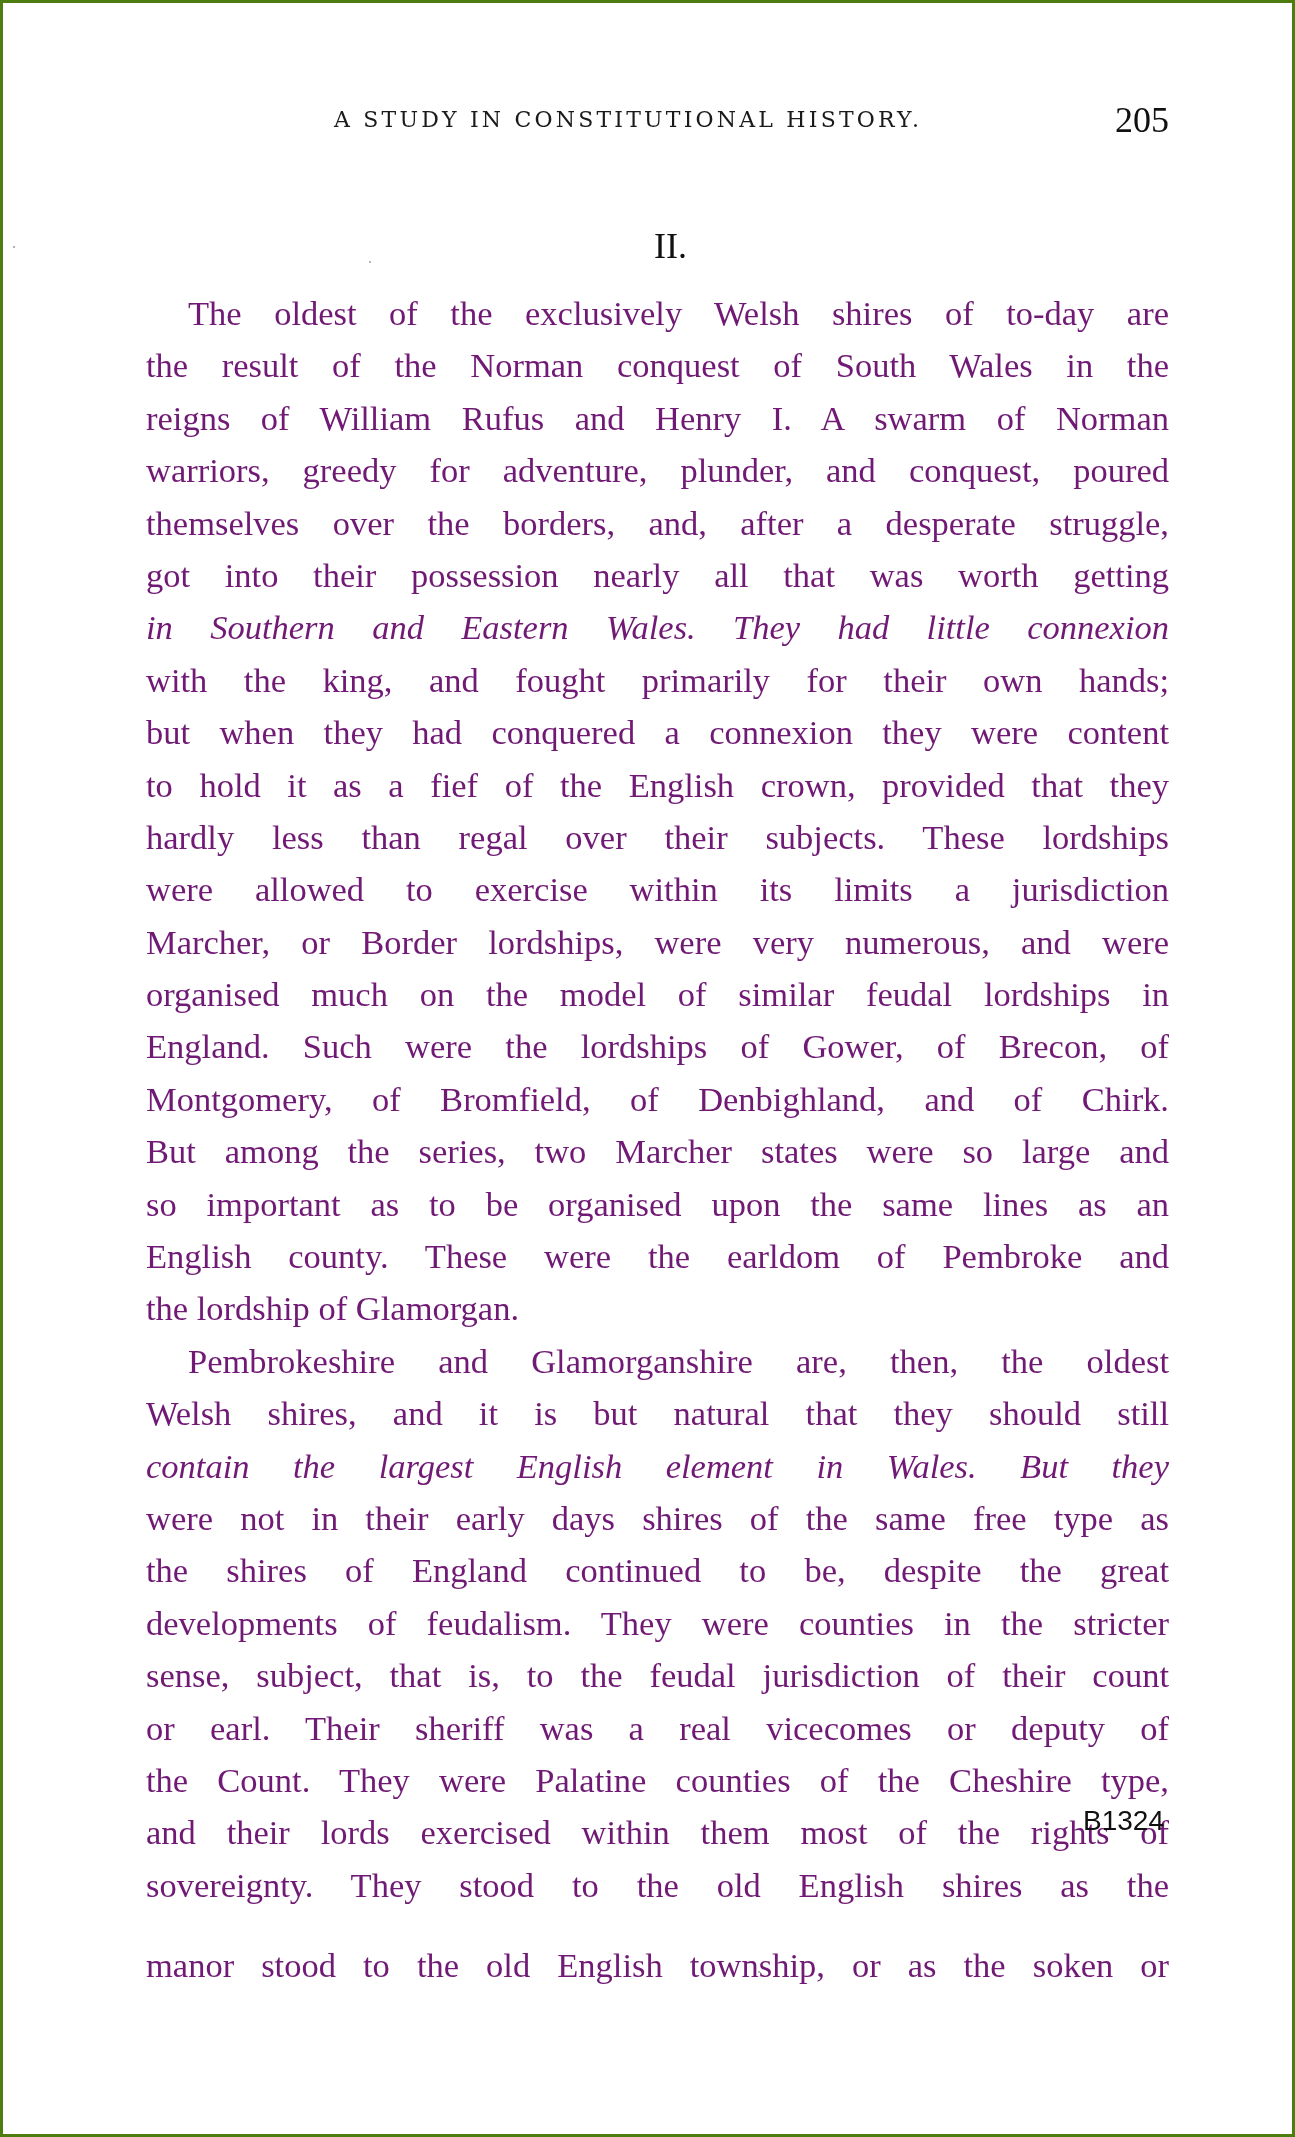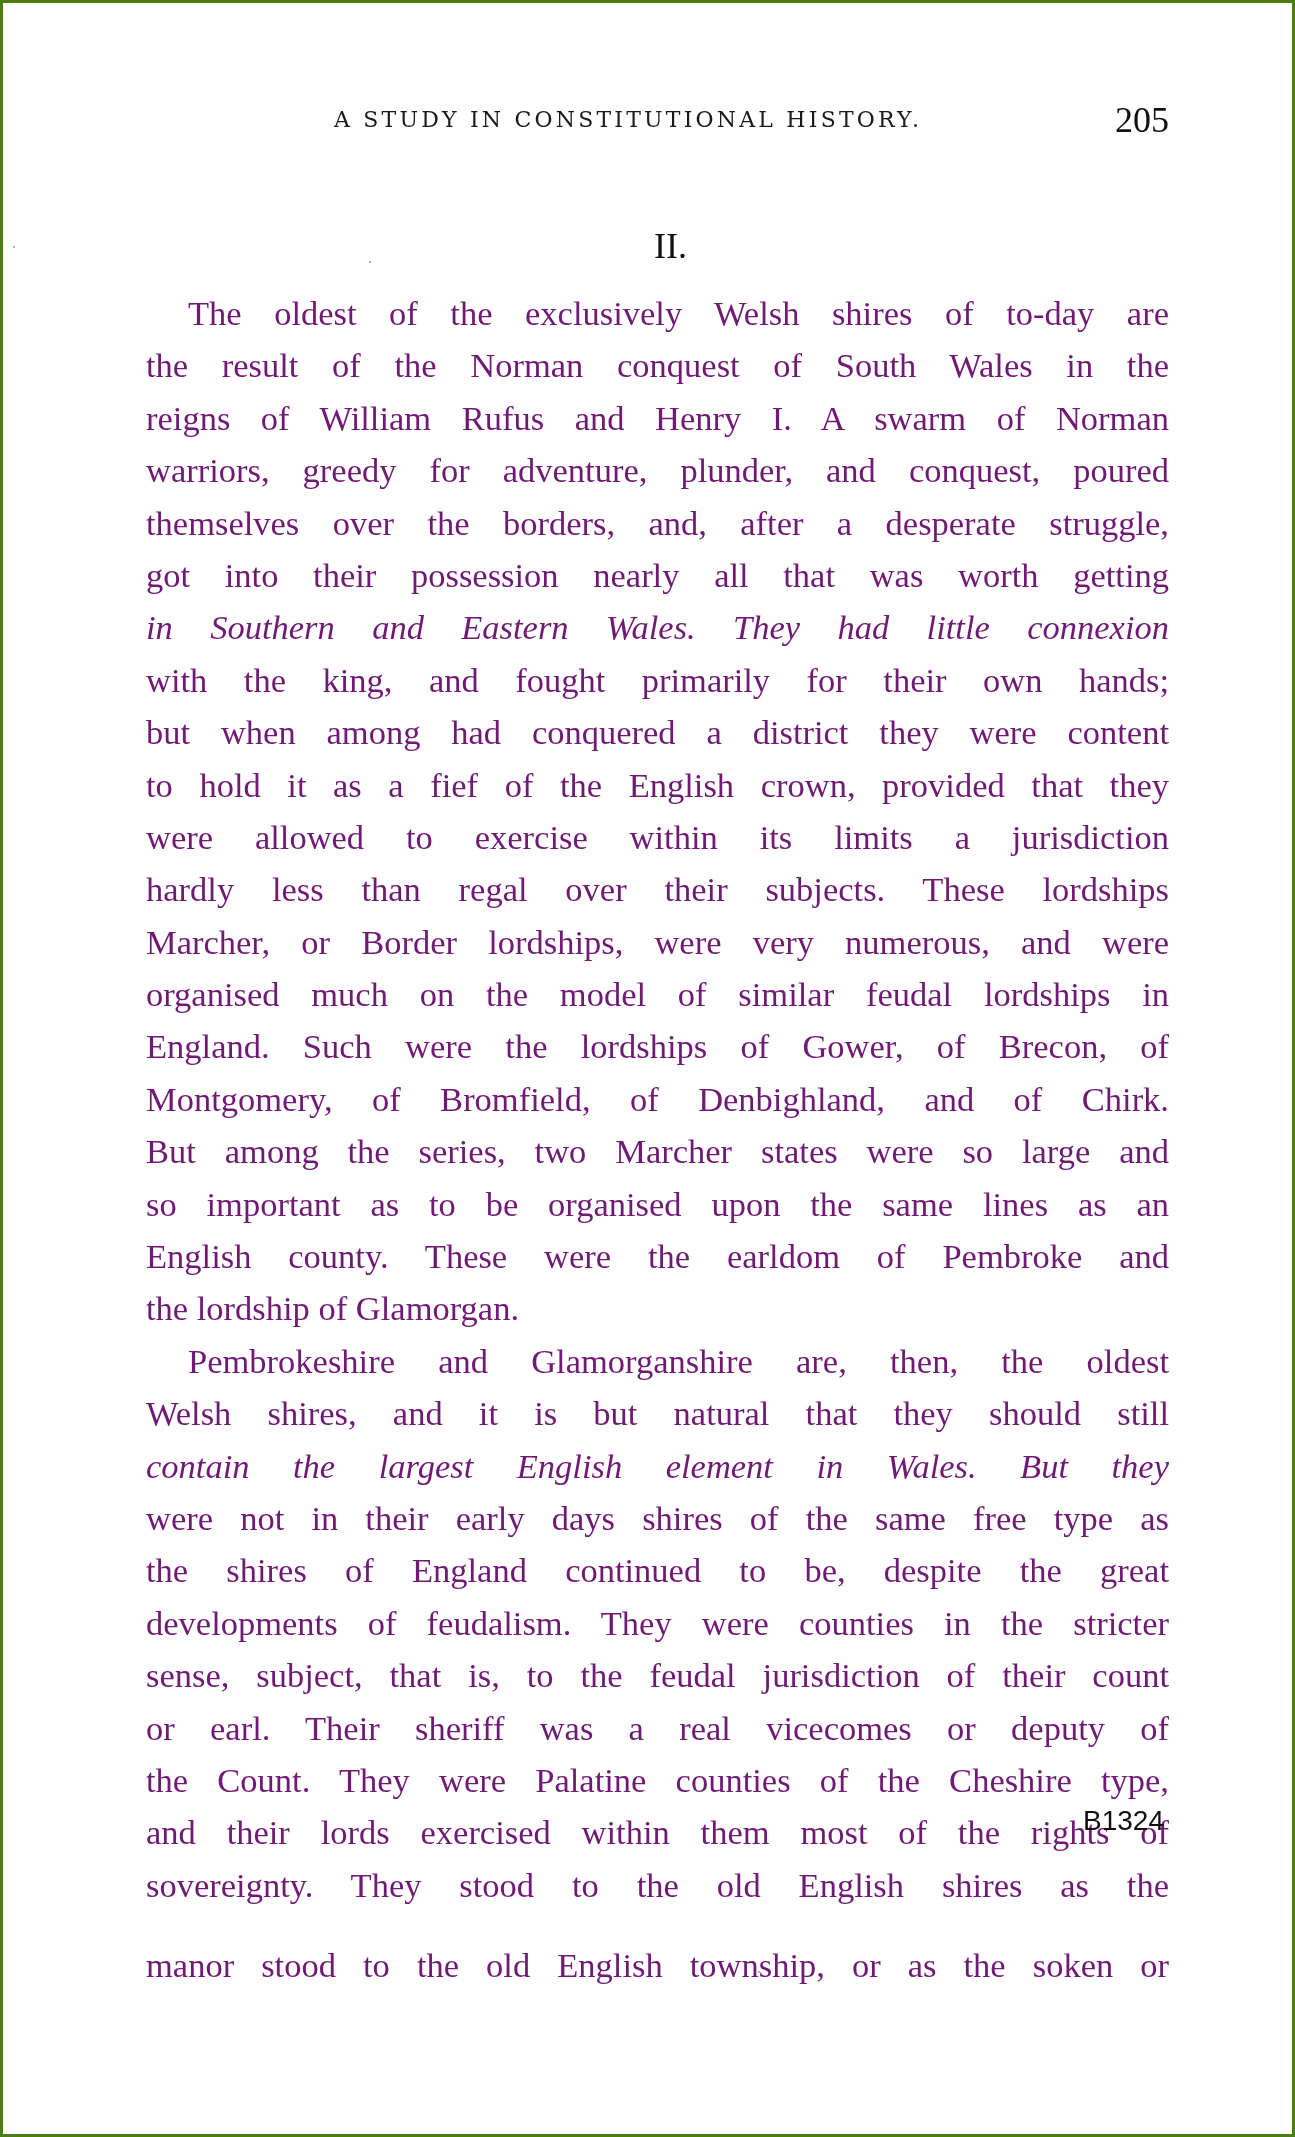--- a/index.html
+++ b/index.html
@@ -114,24 +114,24 @@
   <div class="body-text">
     <div class="paragraph">
       <span class="line indent" style="white-space: normal;">The oldest of the exclusively Welsh shires of to-day are</span>
       <span class="line" style="white-space: normal;">the result of the Norman conquest of South Wales in the</span>
       <span class="line" style="white-space: normal;">reigns of William Rufus and Henry I.  A swarm of Norman</span>
       <span class="line" style="white-space: normal;">warriors, greedy for adventure, plunder, and conquest, poured</span>
       <span class="line" style="white-space: normal;">themselves over the borders, and, after a desperate struggle,</span>
       <span class="line" style="white-space: normal;">got into their possession nearly all that was worth getting</span>
       <span class="line" style="white-space: normal; font-style: italic;">in Southern and Eastern Wales.  They had little connexion</span>
       <span class="line" style="white-space: normal;">with the king, and fought primarily for their own hands;</span>
-      <span class="line" style="white-space: normal;">but when among had conquered a district they were content</span>
+      <span class="line" style="white-space: normal;">but when they had conquered a connexion they were content</span>
       <span class="line" style="white-space: normal;">to hold it as a fief of the English crown, provided that they</span>
+      <span class="line" style="white-space: normal;">hardly less than regal over their subjects.  These lordships</span>
       <span class="line" style="white-space: normal;">were allowed to exercise within its limits a jurisdiction</span>
-      <span class="line" style="white-space: normal;">hardly less than regal over their subjects.  These lordships</span>
       <span class="line" style="white-space: normal;">Marcher, or Border lordships, were very numerous, and were</span>
       <span class="line" style="white-space: normal;">organised much on the model of similar feudal lordships in</span>
       <span class="line" style="white-space: normal;">England.  Such were the lordships of Gower, of Brecon, of</span>
       <span class="line" style="white-space: normal;">Montgomery, of Bromfield, of Denbighland, and of Chirk.</span>
       <span class="line" style="white-space: normal;">But among the series, two Marcher states were so large and</span>
       <span class="line" style="white-space: normal;">so important as to be organised upon the same lines as an</span>
       <span class="line" style="white-space: normal;">English county.  These were the earldom of Pembroke and</span>
       <span class="line last" style="white-space: normal;">the lordship of Glamorgan.</span>
     </div>
     <div class="paragraph">

